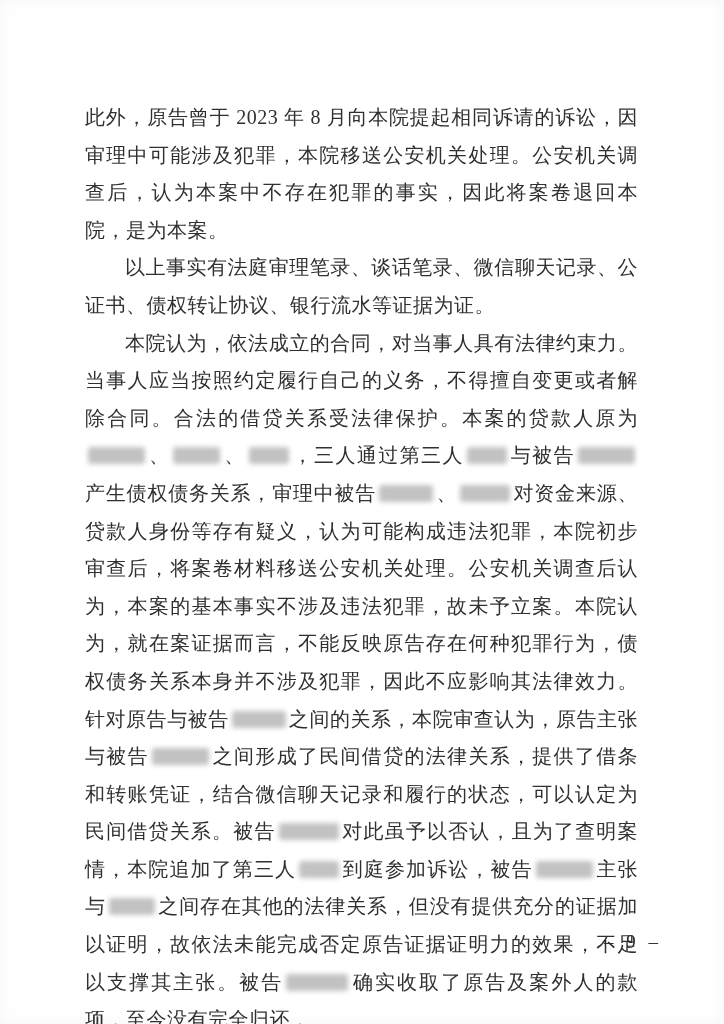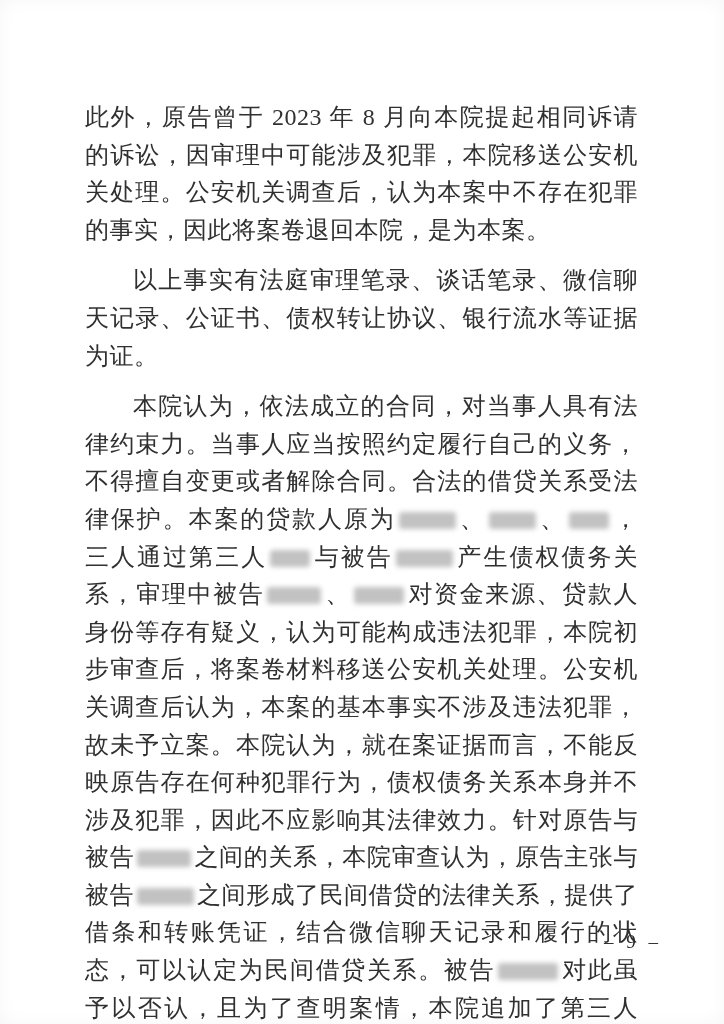--- a/index.html
+++ b/index.html
@@ -18,31 +18,30 @@
     box-shadow: inset 0 0 18px rgba(0,0,0,0.04);
   }
   .text-block {
     position: absolute;
     left: 85px;
     top: 99px;
     width: 553px;
   }
   .para {
     margin: 0;
-    font-size: 24px;
+    font-size: 20px;
     line-height: 37.6px;
     color: #303030;
     text-align: justify;
     text-justify: inter-ideograph;
     letter-spacing: 0.5px;
     word-break: break-all;
   }
   .para.indent {
     text-indent: 2em;
-    margin-top: 13px;
   }
   .redaction {
     display: inline-block;
     height: 17px;
     background: #c2c2c2;
     border-radius: 3px;
     filter: blur(2.5px);
     vertical-align: -2px;
     margin: 0 3px;
   }

